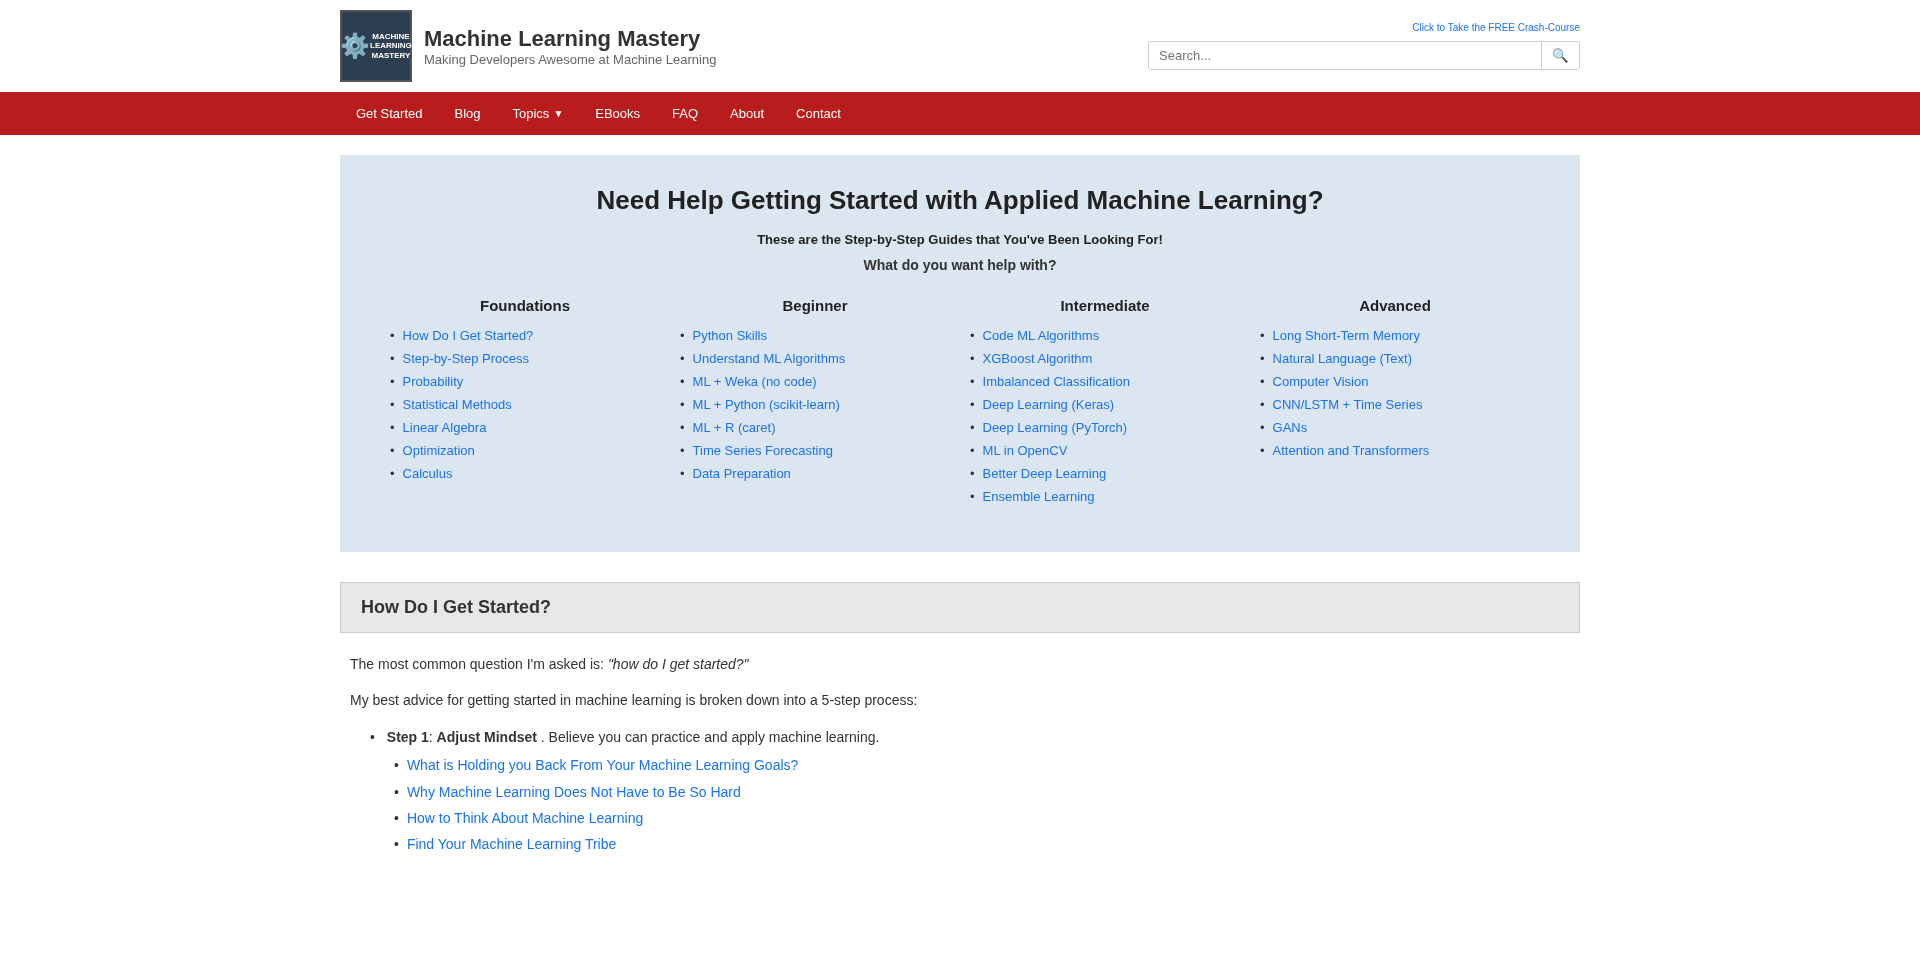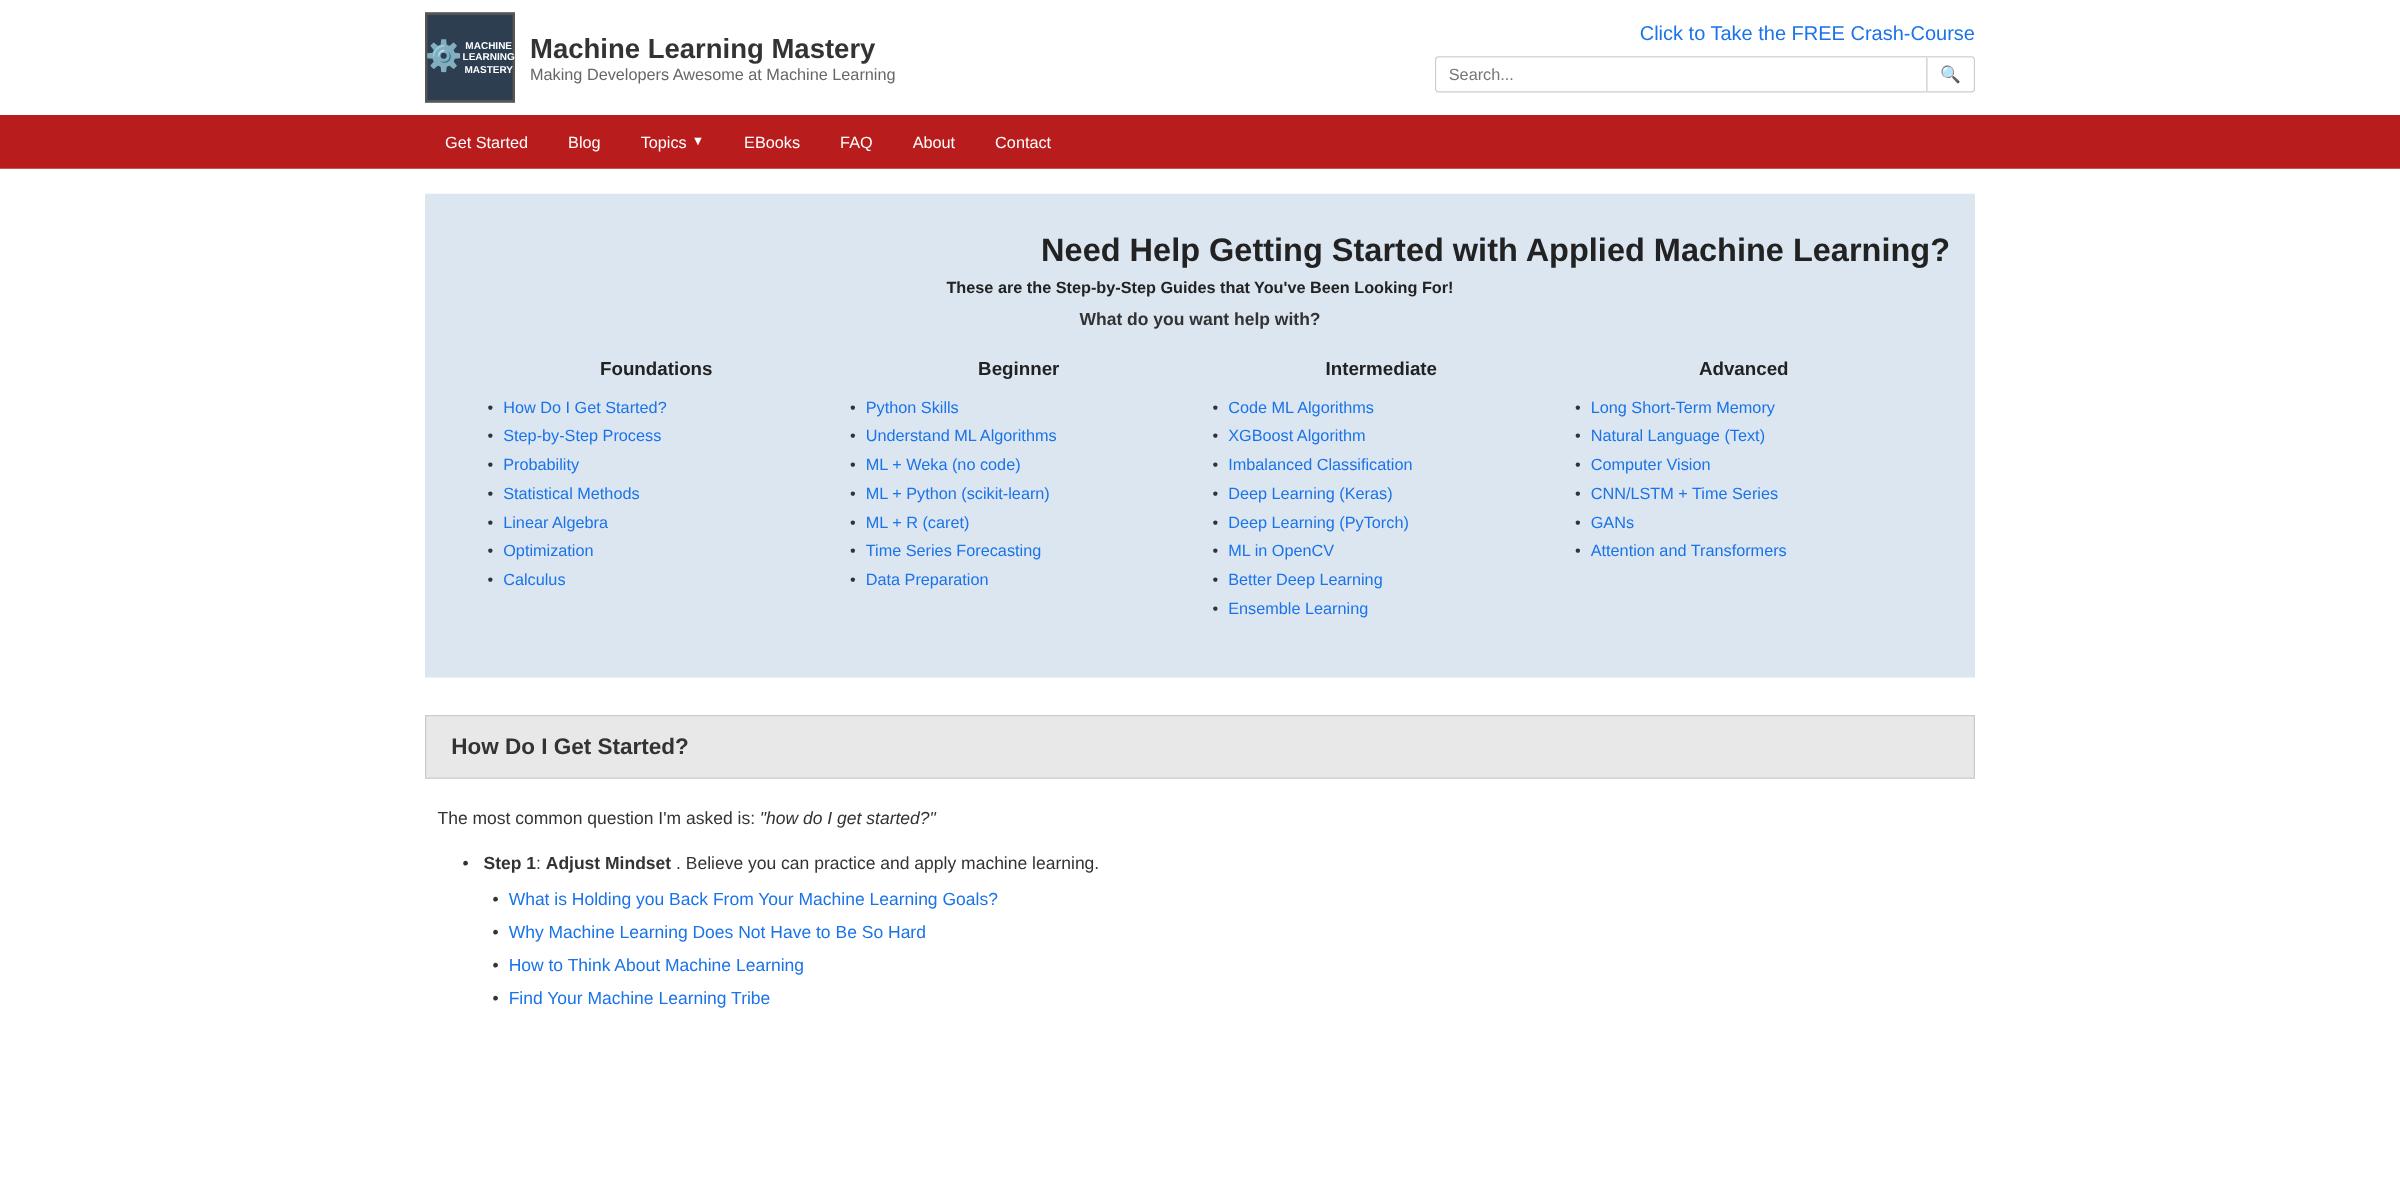--- a/index.html
+++ b/index.html
@@ -37,21 +37,21 @@
     #site-tagline { font-size: 13px; color: #666; }
 
     #header-right {
       display: flex;
       flex-direction: column;
       align-items: flex-end;
       gap: 8px;
     }
     #crash-course-link {
       color: #1a73e8;
-      font-size: 16px;
+      font-size: 10px;
       text-decoration: none;
     }
     #search-area {
       display: flex;
       align-items: center;
       border: 1px solid #ccc;
       border-radius: 3px;
       overflow: hidden;
       width: 432px;
     }
@@ -96,22 +96,21 @@
     #hero {
       background: #dce6f1;
       margin: 20px 340px;
       padding: 30px 20px 20px;
       text-align: center;
     }
     #hero-title {
       font-size: 26px;
       font-weight: bold;
       color: #222;
-      margin-bottom: 6px;
-      text-align: right;
+      margin-bottom: 16px;
     }
     #hero-subtitle {
       font-size: 13px;
       font-weight: bold;
       color: #222;
       margin-bottom: 10px;
     }
     #hero-question {
       font-size: 14px;
       font-weight: bold;
@@ -370,20 +369,21 @@
     </div>
   </div>
 </div>
 
 <div id="get-started-section">
   <div id="get-started-header">How Do I Get Started?</div>
   <div id="get-started-content">
     <p>
       The most common question I'm asked is: <em>"how do I get started?"</em>
     </p>
+    <p>My best advice for getting started in machine learning is broken down into a 5-step process:</p>
     <ul class="step-list">
       <li>
         <span class="step-bold">Step 1</span>:
         <span class="step-bold"> Adjust Mindset</span>
         <span>. Believe you can practice and apply machine learning.</span>
         <ul class="sub-list">
           <li>
               <a href="#">What is Holding you Back From Your Machine Learning Goals?</a>
             </li>
           <li>

